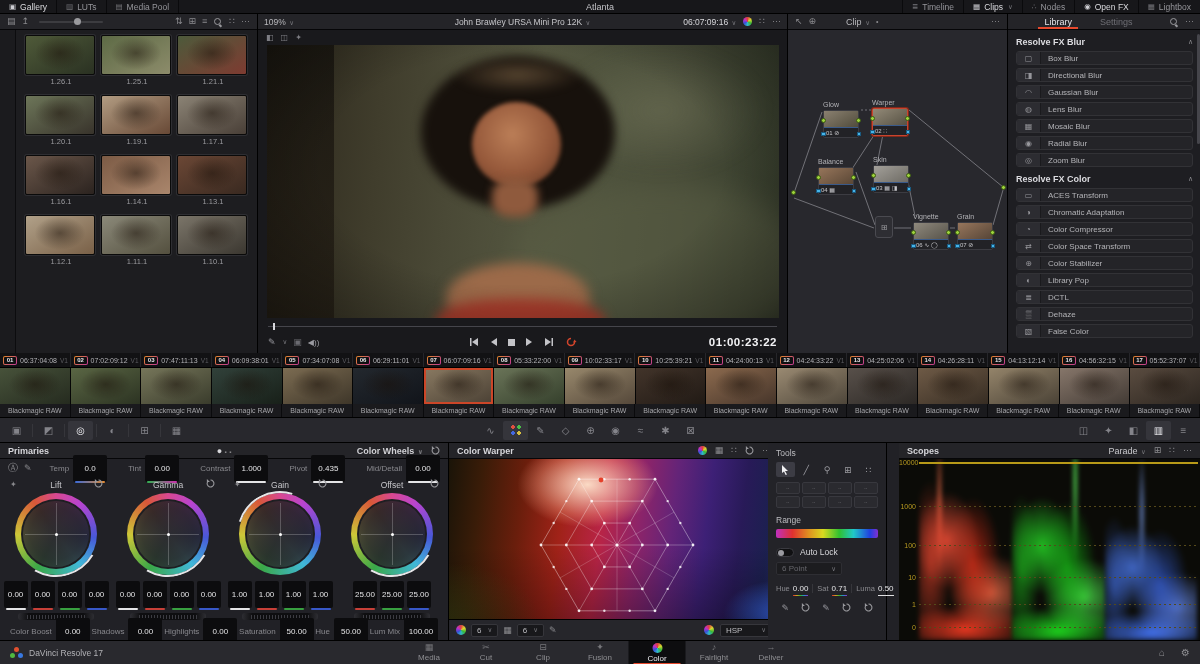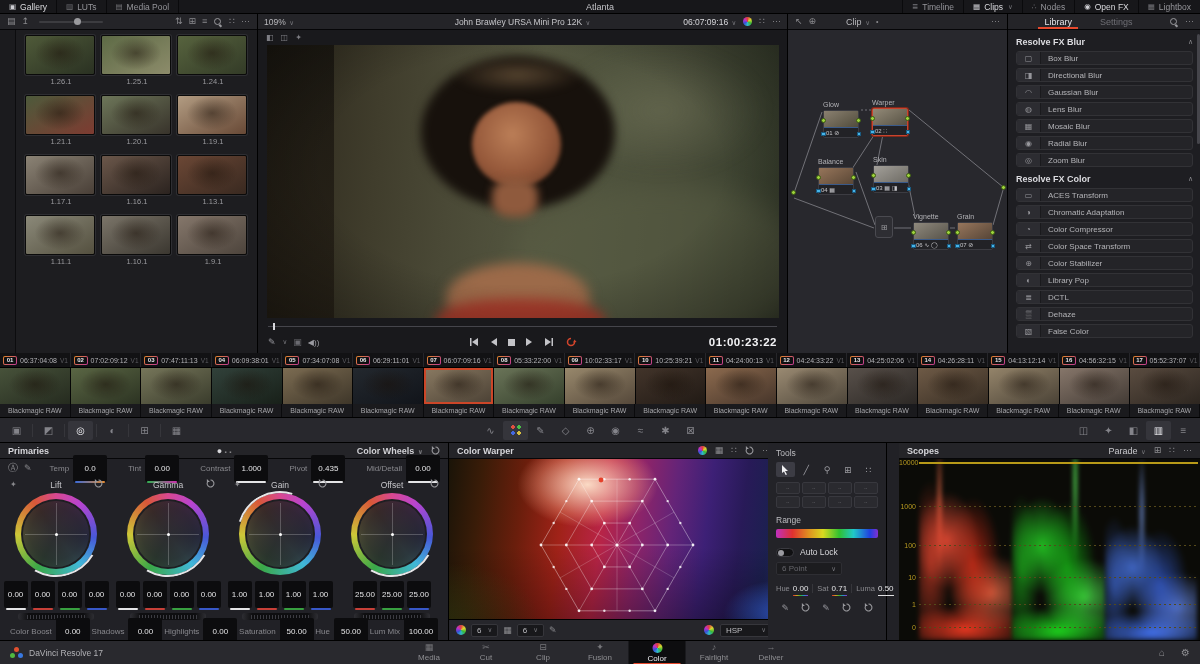--- a/index.html
+++ b/index.html
@@ -293,58 +293,58 @@
     <div id="gallery-grid">
         <div class="still">
           <div class="sthumb" style="background: radial-gradient(55% 65% at 50% 45%, rgba(28, 18, 10, 0.5), rgba(0, 0, 0, 0) 68%), linear-gradient(150deg, rgb(79, 90, 57), rgb(42, 49, 34));"></div>
           <div class="lb">1.26.1</div>
         </div>
         <div class="still">
           <div class="sthumb" style="background: radial-gradient(55% 65% at 50% 45%, rgba(28, 18, 10, 0.5), rgba(0, 0, 0, 0) 68%), linear-gradient(150deg, rgb(93, 106, 69), rgb(141, 140, 107));"></div>
           <div class="lb">1.25.1</div>
         </div>
         <div class="still">
-          <div class="sthumb" style="background: radial-gradient(55% 65% at 50% 45%, rgba(28, 18, 10, 0.5), rgba(0, 0, 0, 0) 68%), linear-gradient(150deg, rgb(87, 99, 62), rgb(51, 59, 39));"></div>
-          <div class="lb">1.24.1</div>
-        </div>
-        <div class="still">
           <div class="sthumb" style="background: radial-gradient(55% 65% at 50% 45%, rgba(28, 18, 10, 0.5), rgba(0, 0, 0, 0) 68%), linear-gradient(150deg, rgb(77, 90, 59), rgb(126, 59, 49));"></div>
           <div class="lb">1.21.1</div>
         </div>
         <div class="still">
           <div class="sthumb" style="background: radial-gradient(55% 65% at 50% 45%, rgba(28, 18, 10, 0.5), rgba(0, 0, 0, 0) 68%), linear-gradient(150deg, rgb(109, 118, 89), rgb(56, 51, 43));"></div>
           <div class="lb">1.20.1</div>
         </div>
         <div class="still">
           <div class="sthumb" style="background: radial-gradient(55% 65% at 50% 45%, rgba(28, 18, 10, 0.5), rgba(0, 0, 0, 0) 68%), linear-gradient(150deg, rgb(178, 156, 130), rgb(104, 73, 54));"></div>
           <div class="lb">1.19.1</div>
         </div>
         <div class="still">
           <div class="sthumb" style="background: radial-gradient(55% 65% at 50% 45%, rgba(28, 18, 10, 0.5), rgba(0, 0, 0, 0) 68%), linear-gradient(150deg, rgb(139, 131, 117), rgb(73, 63, 55));"></div>
           <div class="lb">1.17.1</div>
         </div>
         <div class="still">
           <div class="sthumb" style="background: radial-gradient(55% 65% at 50% 45%, rgba(28, 18, 10, 0.5), rgba(0, 0, 0, 0) 68%), linear-gradient(150deg, rgb(107, 87, 74), rgb(43, 35, 31));"></div>
           <div class="lb">1.16.1</div>
         </div>
         <div class="still">
+          <div class="sthumb" style="background: radial-gradient(55% 65% at 50% 45%, rgba(28, 18, 10, 0.5), rgba(0, 0, 0, 0) 68%), linear-gradient(150deg, rgb(124, 91, 69), rgb(170, 134, 108));"></div>
+          <div class="lb">1.14.1</div>
+        </div>
+        <div class="still">
           <div class="sthumb" style="background: radial-gradient(55% 65% at 50% 45%, rgba(28, 18, 10, 0.5), rgba(0, 0, 0, 0) 68%), linear-gradient(150deg, rgb(107, 71, 53), rgb(57, 41, 32));"></div>
           <div class="lb">1.13.1</div>
+        </div>
+        <div class="still">
+          <div class="sthumb" style="background: radial-gradient(55% 65% at 50% 45%, rgba(28, 18, 10, 0.5), rgba(0, 0, 0, 0) 68%), linear-gradient(150deg, rgb(177, 161, 137), rgb(121, 96, 71));"></div>
+          <div class="lb">1.12.1</div>
         </div>
         <div class="still">
           <div class="sthumb" style="background: radial-gradient(55% 65% at 50% 45%, rgba(28, 18, 10, 0.5), rgba(0, 0, 0, 0) 68%), linear-gradient(150deg, rgb(139, 137, 121), rgb(84, 80, 63));"></div>
           <div class="lb">1.11.1</div>
         </div>
         <div class="still">
           <div class="sthumb" style="background: radial-gradient(55% 65% at 50% 45%, rgba(28, 18, 10, 0.5), rgba(0, 0, 0, 0) 68%), linear-gradient(150deg, rgb(123, 117, 105), rgb(59, 55, 48));"></div>
           <div class="lb">1.10.1</div>
-        </div>
-        <div class="still">
-          <div class="sthumb" style="background: radial-gradient(55% 65% at 50% 45%, rgba(28, 18, 10, 0.5), rgba(0, 0, 0, 0) 68%), linear-gradient(150deg, rgb(133, 119, 107), rgb(77, 68, 60));"></div>
-          <div class="lb">1.9.1</div>
         </div>
       </div>
   </div>
 
   <div id="viewer-panel">
     <div id="v-head">
       <span><span>109%</span> <span class="ddv">∨</span></span>
       <div id="v-title"><span>John Brawley URSA Mini Pro 12K</span> <span class="ddv">∨</span></div>
       <div id="v-right">
         <span style="color:#d8d8dc"><span>06:07:09:16</span> <span class="ddv">∨</span></span>

